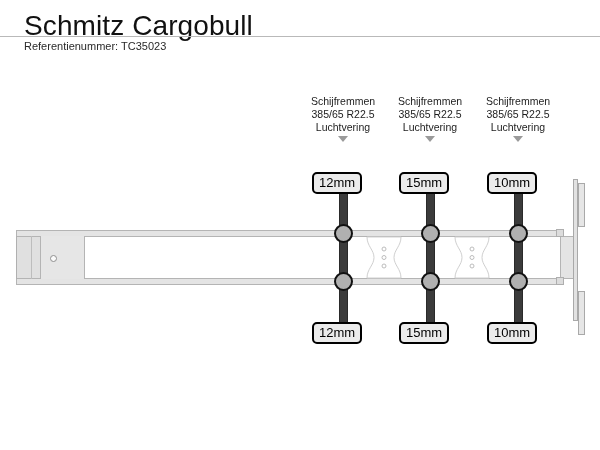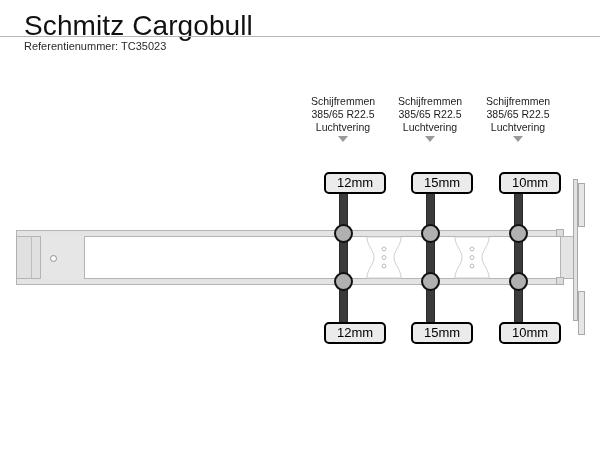--- a/index.html
+++ b/index.html
@@ -79,32 +79,31 @@
     width: 0;
     height: 0;
     border-left: 5px solid transparent;
     border-right: 5px solid transparent;
     border-top: 6px solid #9a9a9a;
   }
 
   
   .badge {
     position: absolute;
-    width: 62px;
+    width: 50px;
     height: 22px;
     box-sizing: border-box;
     border: 2px solid #000000;
     border-radius: 5px;
     background: #ebebeb;
     text-align: center;
     font-size: 13px;
     line-height: 18px;
     color: #000000;
     z-index: 7;
-    margin-left: 12px;
   }
   .badge.top    { top: 155px; }
   .badge.bottom { top: 305px; }
 
   
   .axle-bar {
     position: absolute;
     width: 9px;
     background: #3b3b3b;
     border-left: 1px solid #2a2a2a;

